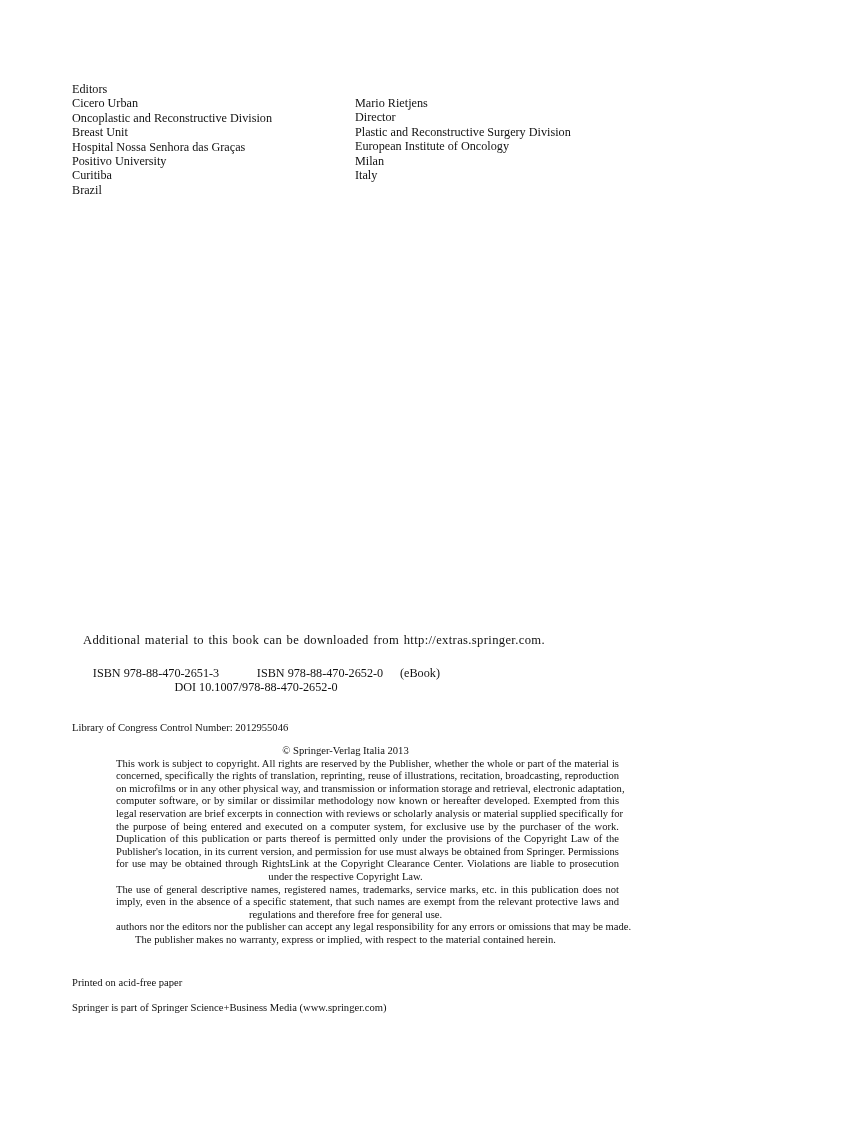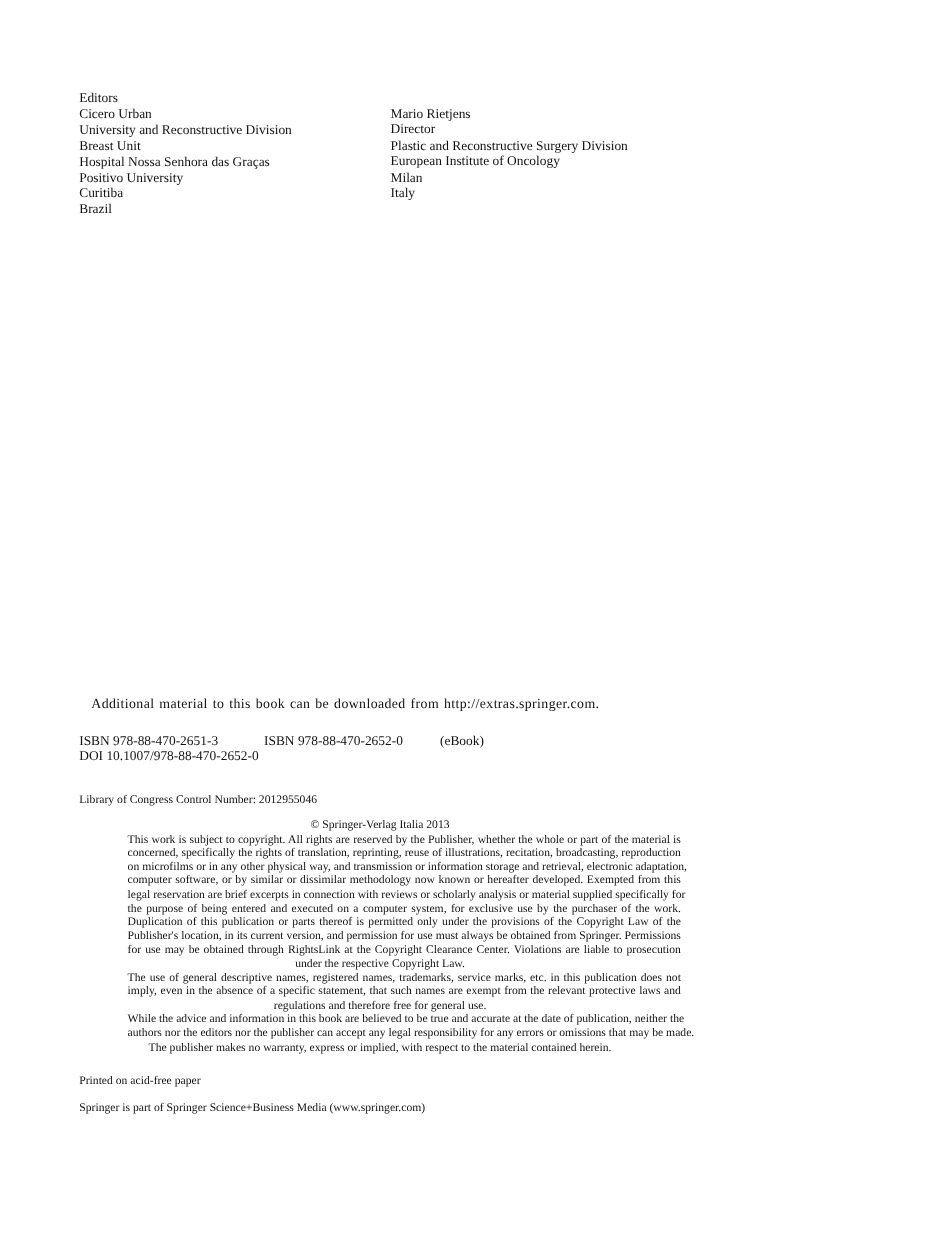--- a/index.html
+++ b/index.html
@@ -40,20 +40,21 @@
       font-size: 12.6px;
       letter-spacing: 0.35px;
       word-spacing: 1px;
       margin-left: 11px;
     }
     .isbn-block {
       left: 72px;
       top: 666px;
       font-size: 12.2px;
       line-height: 14.4px;
+      text-align: center;
     }
     .isbn-row {
       display: flex;
     }
     .isbn-row .isbn-print { width: 168px; }
     .isbn-row .isbn-ebook { width: 160px; }
     .small {
       font-size: 10.6px;
     }
     .loc {
@@ -91,21 +92,21 @@
       font-size: 10.6px;
       text-align: right;
     }
   </style>
 </head>
 <body>
 
 <div class="block editors">
   <span class="line">Editors</span>
   <span class="line">Cicero Urban</span>
-  <span class="line">University and Reconstructive Division</span>
+  <span class="line">Oncoplastic and Reconstructive Division</span>
   <span class="line">Breast Unit</span>
   <span class="line">Hospital Nossa Senhora das Graças</span>
   <span class="line">Positivo University</span>
   <span class="line">Curitiba</span>
   <span class="line">Brazil</span>
 </div>
 
 <div class="block editor-col-right">
   <span class="line">Mario Rietjens</span>
   <span class="line">Director</span>
@@ -139,20 +140,19 @@
   <span class="just">the purpose of being entered and executed on a computer system, for exclusive use by the purchaser of the work.</span>
   <span class="just">Duplication of this publication or parts thereof is permitted only under the provisions of the Copyright Law of the</span>
   <span class="just">Publisher's location, in its current version, and permission for use must always be obtained from Springer. Permissions</span>
   <span class="just">for use may be obtained through RightsLink at the Copyright Clearance Center. Violations are liable to prosecution</span>
   <span class="last">under the respective Copyright Law.</span>
 
   <span class="just">The use of general descriptive names, registered names, trademarks, service marks, etc. in this publication does not</span>
   <span class="just">imply, even in the absence of a specific statement, that such names are exempt from the relevant protective laws and</span>
   <span class="last">regulations and therefore free for general use.</span>
 
-  <span class="just">While the advice and information in this book are believed to be true and accurate at the date of publication, neither the</span>
   <span class="just">authors nor the editors nor the publisher can accept any legal responsibility for any errors or omissions that may be made.</span>
   <span class="last">The publisher makes no warranty, express or implied, with respect to the material contained herein.</span>
 </div>
 
 <div class="block printed">Printed on acid-free paper</div>
 
 <div class="block springer-part">Springer is part of Springer Science+Business Media (www.springer.com)</div>
 
 </body></html>

